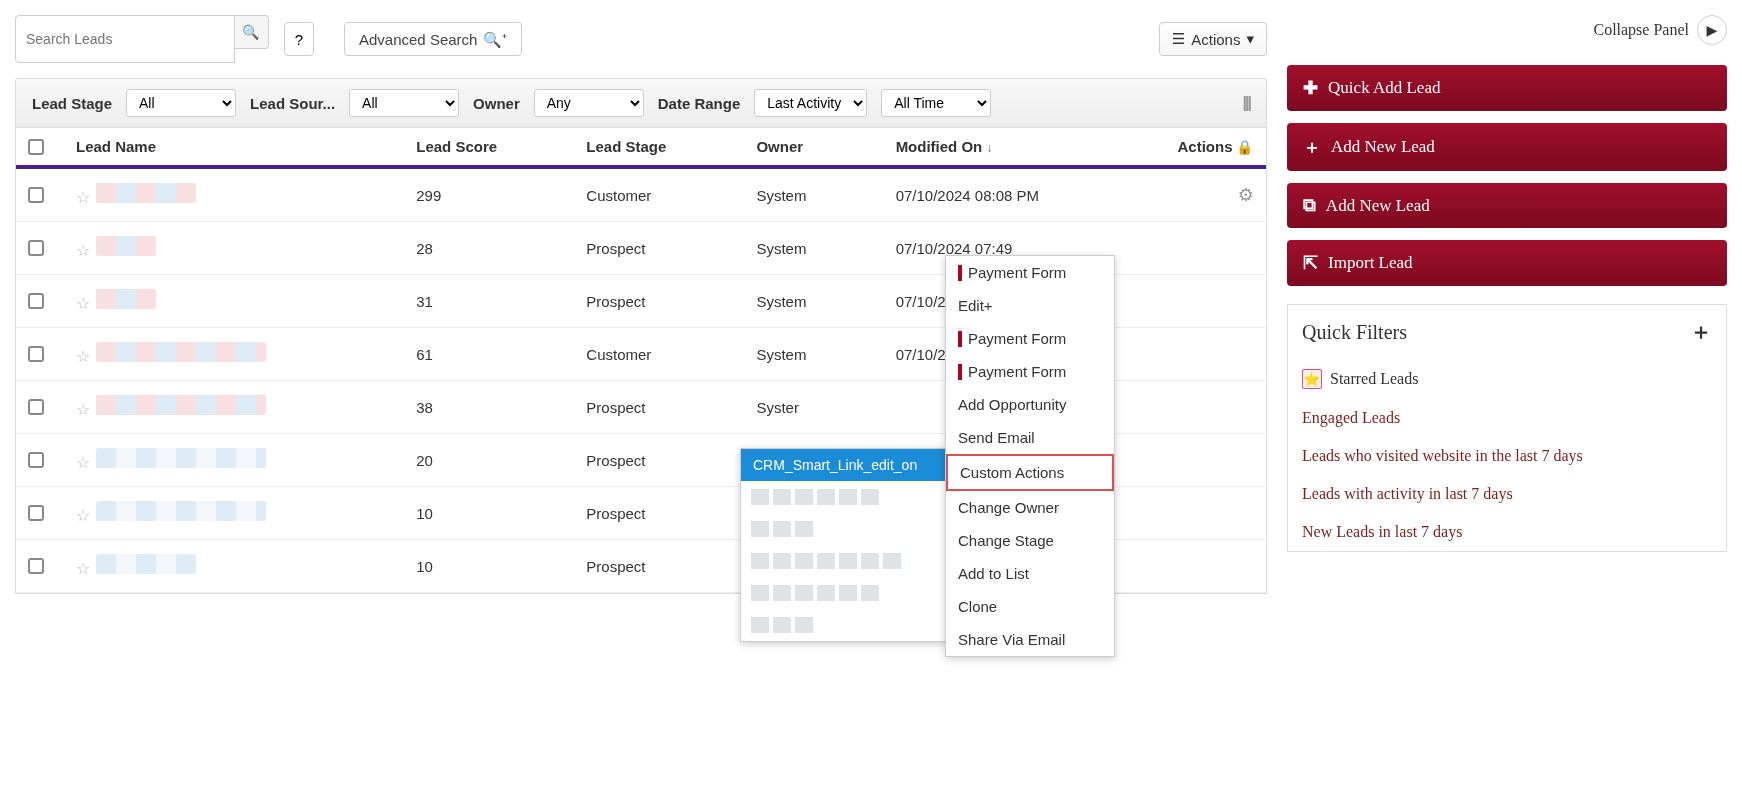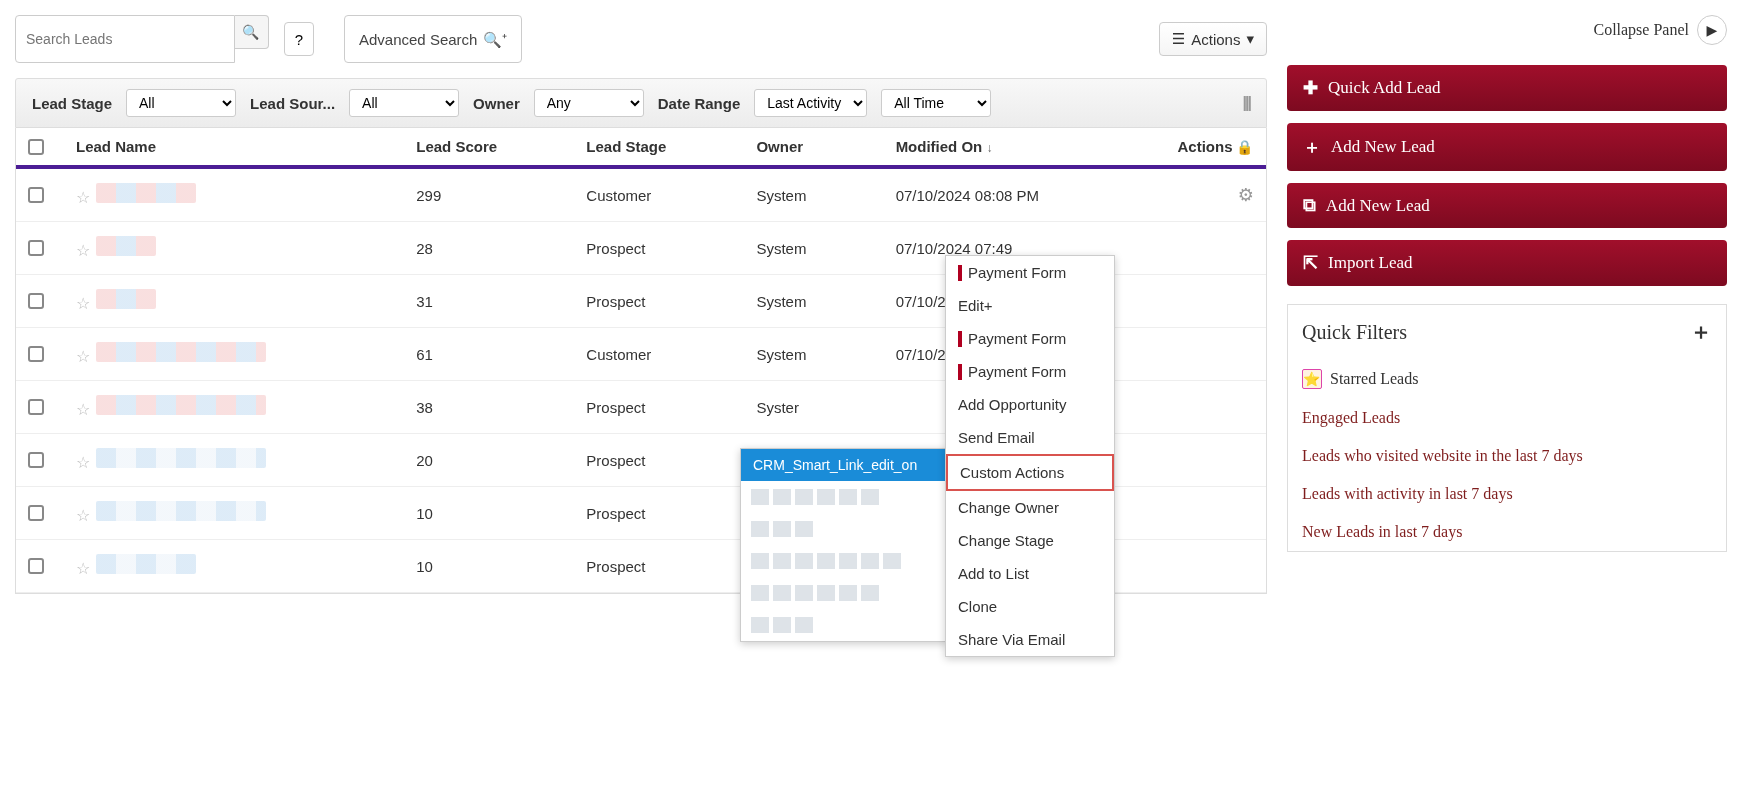--- a/index.html
+++ b/index.html
@@ -6,21 +6,21 @@
 body { font-family: "Segoe UI", Arial, sans-serif; font-size: 14px; color: #333; background: #fff; }
 .container { display: flex; padding: 15px; gap: 20px; }
 .main { flex: 1; }
 .sidebar { width: 440px; font-family: Liberation Serif, serif; }
 
 .toolbar { display: flex; align-items: center; gap: 10px; margin-bottom: 15px; }
 .search-box { display: flex; }
 .search-input { width: 220px; height: 48px; border: 1px solid #ccc; border-radius: 4px 0 0 4px; padding: 0 10px; font-size: 14px; color: #888; }
 .search-btn { width: 34px; height: 34px; border: 1px solid #ccc; border-left: none; background: #f5f5f5; cursor: pointer; font-size: 14px; border-radius: 0 4px 4px 0; }
 .help-btn { width: 30px; height: 34px; border: 1px solid #ccc; background: #fff; margin-left: 5px; cursor: pointer; font-size: 15px; border-radius: 4px; }
-.adv-search { height: 48px; border: 1px solid #ccc; background: #fff; padding: 0 14px; font-size: 15px; color: #444; cursor: pointer; border-radius: 4px; display: flex; align-items: center; gap: 6px; margin-left: 20px; }
+.adv-search { height: 34px; border: 1px solid #ccc; background: #fff; padding: 0 14px; font-size: 15px; color: #444; cursor: pointer; border-radius: 4px; display: flex; align-items: center; gap: 6px; margin-left: 20px; }
 .actions-dd { margin-left: auto; height: 34px; border: 1px solid #ccc; background: linear-gradient(#fff,#f5f5f5); padding: 0 12px; font-size: 15px; color: #333; cursor: pointer; border-radius: 4px; display: flex; align-items: center; gap: 6px; }
 .collapse { display: flex; align-items: center; gap: 8px; font-size: 16px; color: #333; cursor: pointer; justify-content: flex-end; }
 .collapse .circle { width: 30px; height: 30px; border: 1px solid #ccc; border-radius: 50%; display: flex; align-items: center; justify-content: center; font-size: 14px; }
 
 .filters { background: linear-gradient(#f8f8f8,#ececec); border: 1px solid #ddd; padding: 10px 16px; display: flex; align-items: center; gap: 14px; font-size: 15px; font-weight: 600; color: #333; border-radius: 3px 3px 0 0; }
 .filters label { font-weight: 600; }
 .filters select { height: 28px; border: 1px solid #ccc; font-size: 14px; font-weight: normal; padding: 0 8px; border-radius: 3px; background: #fff; min-width: 110px; }
 .filters .grip { margin-left: auto; color: #999; font-size: 16px; letter-spacing: -2px; }
 
 .table { border: 1px solid #ddd; border-top: none; }

